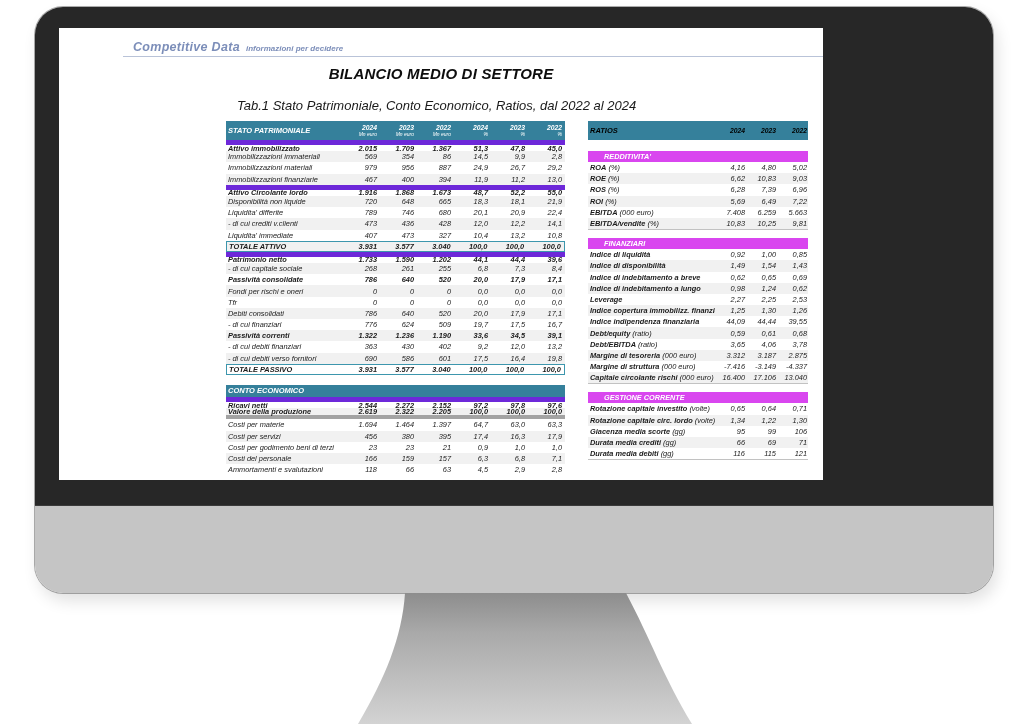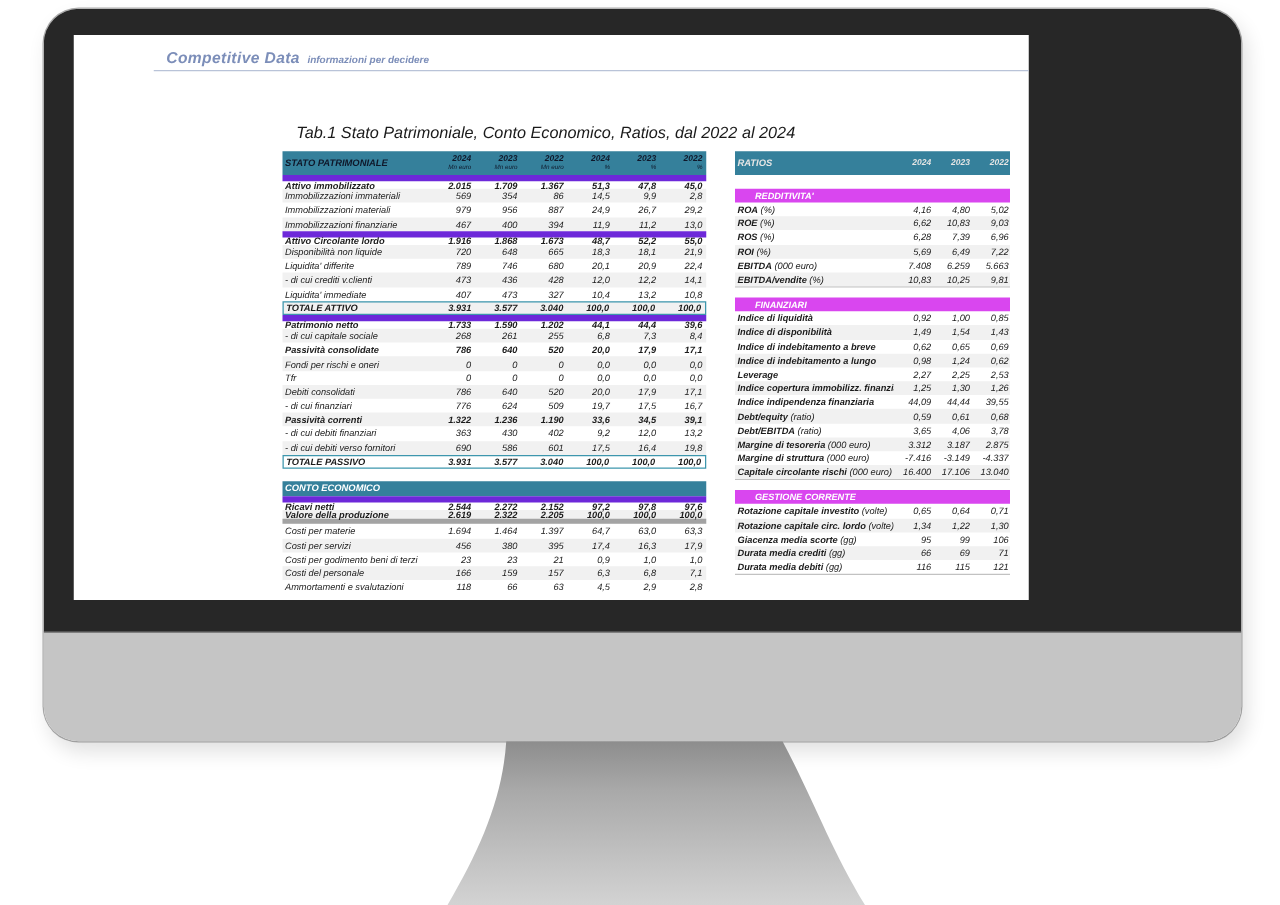--- a/index.html
+++ b/index.html
@@ -20,41 +20,41 @@
   .brand{font-size:12.5px;font-weight:bold;letter-spacing:.3px;}
   .tagline{font-size:8px;font-weight:bold;margin-left:6px;}
   .rule{position:absolute;left:64px;top:28px;width:782px;height:1px;background:#b9c3d8;}
   .title{position:absolute;left:0;top:37px;width:100%;text-align:center;font-size:15px;
          font-weight:bold;color:#0d0d0d;letter-spacing:.2px;}
   .caption{position:absolute;left:178px;top:70px;font-size:13px;color:#1a1a1a;}
 
   
   .lt{position:absolute;left:167px;top:93px;width:339px;}
   .rtcol{position:absolute;left:529px;top:93px;width:220px;}
-  .thead{display:flex;height:19px;background:#35809b;color:#0f172a;}
+  .thead{display:flex;height:19px;background:#35809b;color:#ffffff;}
   .thead .lblh{width:117px;display:flex;align-items:center;padding-left:2px;
                font-size:7.5px;font-weight:bold;box-sizing:border-box;}
   .thead .col{width:37px;display:flex;flex-direction:column;align-items:flex-end;
               justify-content:center;padding-right:3px;box-sizing:border-box;}
   .yr{font-size:6.8px;font-weight:bold;line-height:7.5px;}
   .un{font-size:5px;line-height:6px;}
   .trow{display:flex;height:11.2px;align-items:center;font-size:7.4px;color:#1b1b1b;
         box-sizing:border-box;}
   .trow .lbl{width:117px;padding-left:2px;white-space:nowrap;overflow:hidden;box-sizing:border-box;}
   .trow .num{width:37px;text-align:right;padding-right:3px;box-sizing:border-box;}
   .alt{background:#f1f1f1;}
   .b{font-weight:bold;}
   .t{border-top:5px solid #6d28d9;}
   .u{border-bottom:4px solid #a3a3a3;}
   .x{border:1.5px solid #3d96ad;}
   .ceband{display:flex;align-items:center;height:12px;background:#35809b;color:#fff;
           font-size:7.5px;font-weight:bold;padding-left:2px;box-sizing:border-box;margin-top:10px;}
 
   
-  .rhead{display:flex;height:19px;background:#35809b;color:#e5e5e5;align-items:center;}
+  .rhead{display:flex;height:19px;background:#35809b;color:#000000;align-items:center;}
   .rhead .rlblh{flex:1;padding-left:2px;font-size:7.5px;font-weight:bold;}
   .rhead .rnum{width:31px;text-align:right;font-size:6.8px;font-weight:bold;padding-right:1px;box-sizing:border-box;}
   .rsections{margin-top:11px;display:flex;flex-direction:column;gap:8px;}
   .rband{height:11px;background:#d946ef;color:#fff;font-size:7.3px;font-weight:bold;
          display:flex;align-items:center;padding-left:16px;box-sizing:border-box;}
   .rsec{border-bottom:1px solid #c2c2c2;}
   .rrow{display:flex;height:11.2px;align-items:center;font-size:7.4px;color:#1b1b1b;box-sizing:border-box;}
   .rrow .rlbl{flex:1;white-space:nowrap;overflow:hidden;padding-left:2px;}
   .rrow .rb{font-weight:bold;}
   .rrow .sfx{font-weight:normal;}
@@ -65,20 +65,21 @@
 
 <div class="monitor">
   <div class="bezel"></div>
   <div class="chin"></div>
 
   <div class="screen">
     <div class="logo">
       <span class="brand">Competitive Data</span><span class="tagline">informazioni per decidere</span>
     </div>
     <div class="rule"></div>
+    <div class="title">BILANCIO MEDIO DI SETTORE</div>
     <div class="caption">Tab.1 Stato Patrimoniale, Conto Economico, Ratios, dal 2022 al 2024</div>
 
     <div class="lt">
       <div class="thead">
         <div class="lblh">STATO PATRIMONIALE</div>
         <div class="col">
             <span class="yr">2024</span>
             <span class="un">Mn euro</span>
           </div>
         <div class="col">

